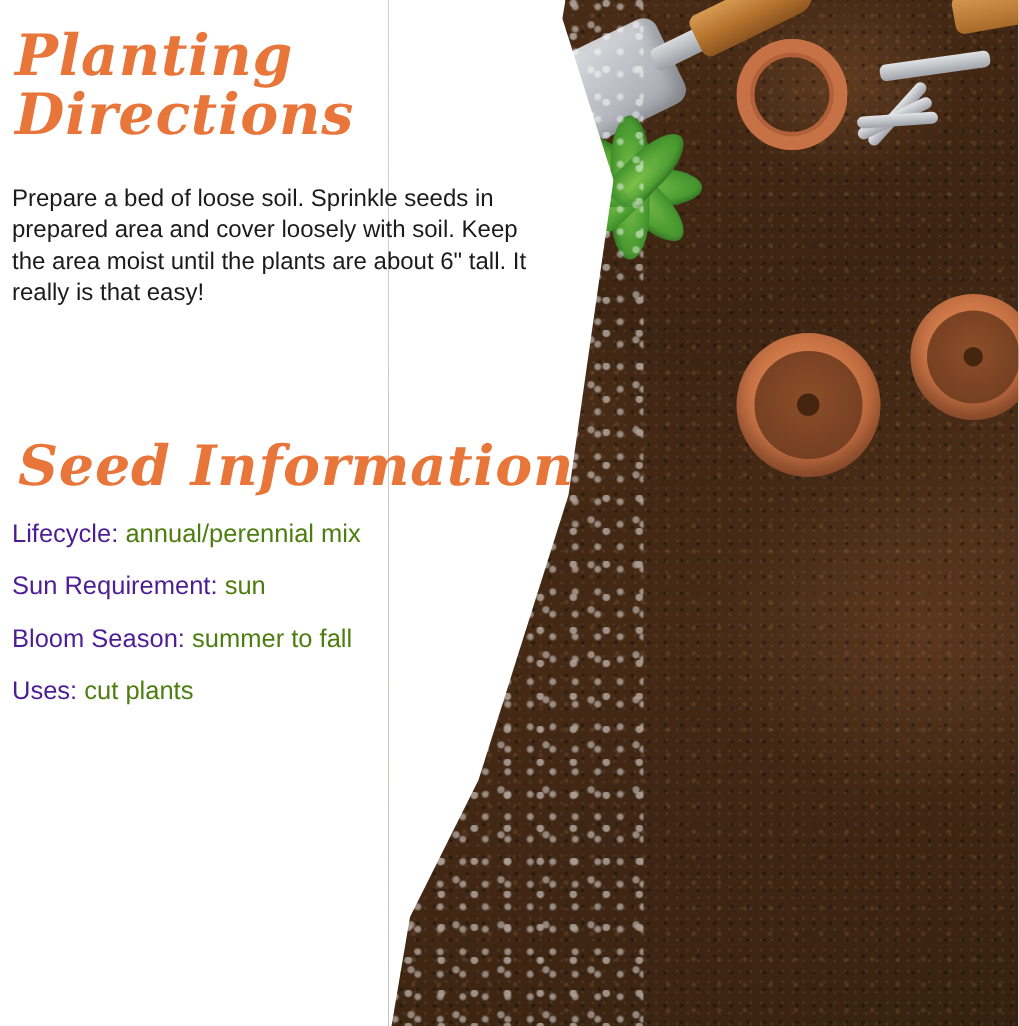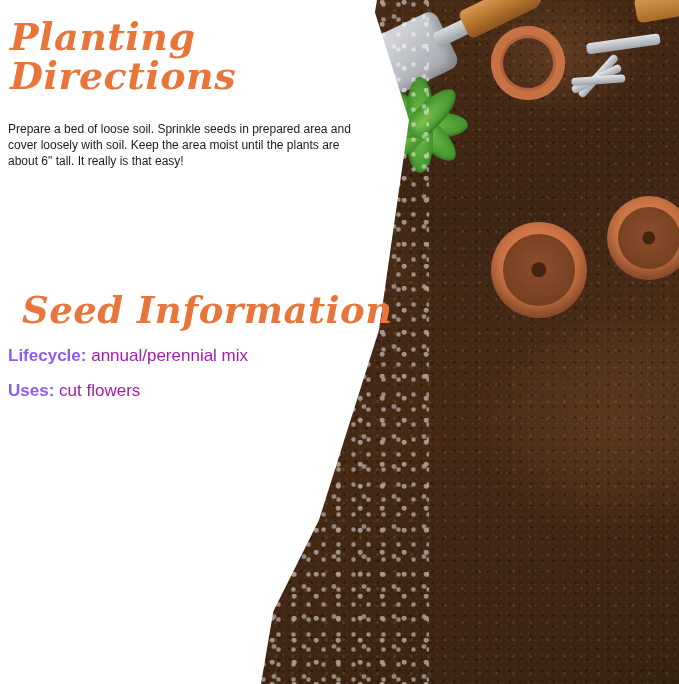--- a/index.html
+++ b/index.html
@@ -229,28 +229,28 @@
     line-height: 1.02;
     color: #e8763a;
     letter-spacing: 0.5px;
   }
   p.directions {
     position: absolute;
     margin: 0;
     left: 8px;
     top: 122px;
     width: 348px;
-    font-size: 12px;
+    font-size: 16px;
     line-height: 1.32;
     color: #1b1b1b;
   }
   h2.subtitle {
     position: absolute;
     margin: 0;
-    left: 22px;
+    left: 12px;
     top: 288px;
     font-family: "DejaVu Serif", serif;
     font-style: italic;
     font-weight: 700;
     font-size: 37px;
     color: #e8763a;
     letter-spacing: 0.5px;
   }
   .specs {
     position: absolute;
@@ -259,26 +259,26 @@
     width: 400px;
   }
   .spec-row {
     font-size: 17px;
     line-height: 1.0;
     color: #111111;
     margin-bottom: 18px;
     white-space: nowrap;
   }
   .spec-label {
-    font-weight: bold;
-    color: #8b5cf6;
+    font-weight: normal;
+    color: #4c1d95;
   }
   .spec-value {
     font-weight: normal;
-    color: #a21caf;
+    color: #4d7c0f;
   }
 </style>
 </head>
 <body>
 
 <div class="page">
 
   <div class="photo">
     <div class="soil"></div>
     <div class="speckle"></div>
@@ -322,19 +322,27 @@
     <h1 class="title">Planting Directions</h1>
     <p class="directions">Prepare a bed of loose soil. Sprinkle seeds in prepared area and cover loosely with soil. Keep the area moist until the plants are about 6" tall. It really is that easy!</p>
     <h2 class="subtitle">Seed Information</h2>
 
     <div class="specs">
       <div class="spec-row">
         <span class="spec-label">Lifecycle:</span>
         <span class="spec-value">annual/perennial mix</span>
       </div>
       <div class="spec-row">
+        <span class="spec-label">Sun Requirement:</span>
+        <span class="spec-value">sun</span>
+      </div>
+      <div class="spec-row">
+        <span class="spec-label">Bloom Season:</span>
+        <span class="spec-value">summer to fall</span>
+      </div>
+      <div class="spec-row">
         <span class="spec-label">Uses:</span>
-        <span class="spec-value">cut flowers</span>
+        <span class="spec-value">cut plants</span>
       </div>
     </div>
   </div>
 
 </div>
 
 </body></html>

